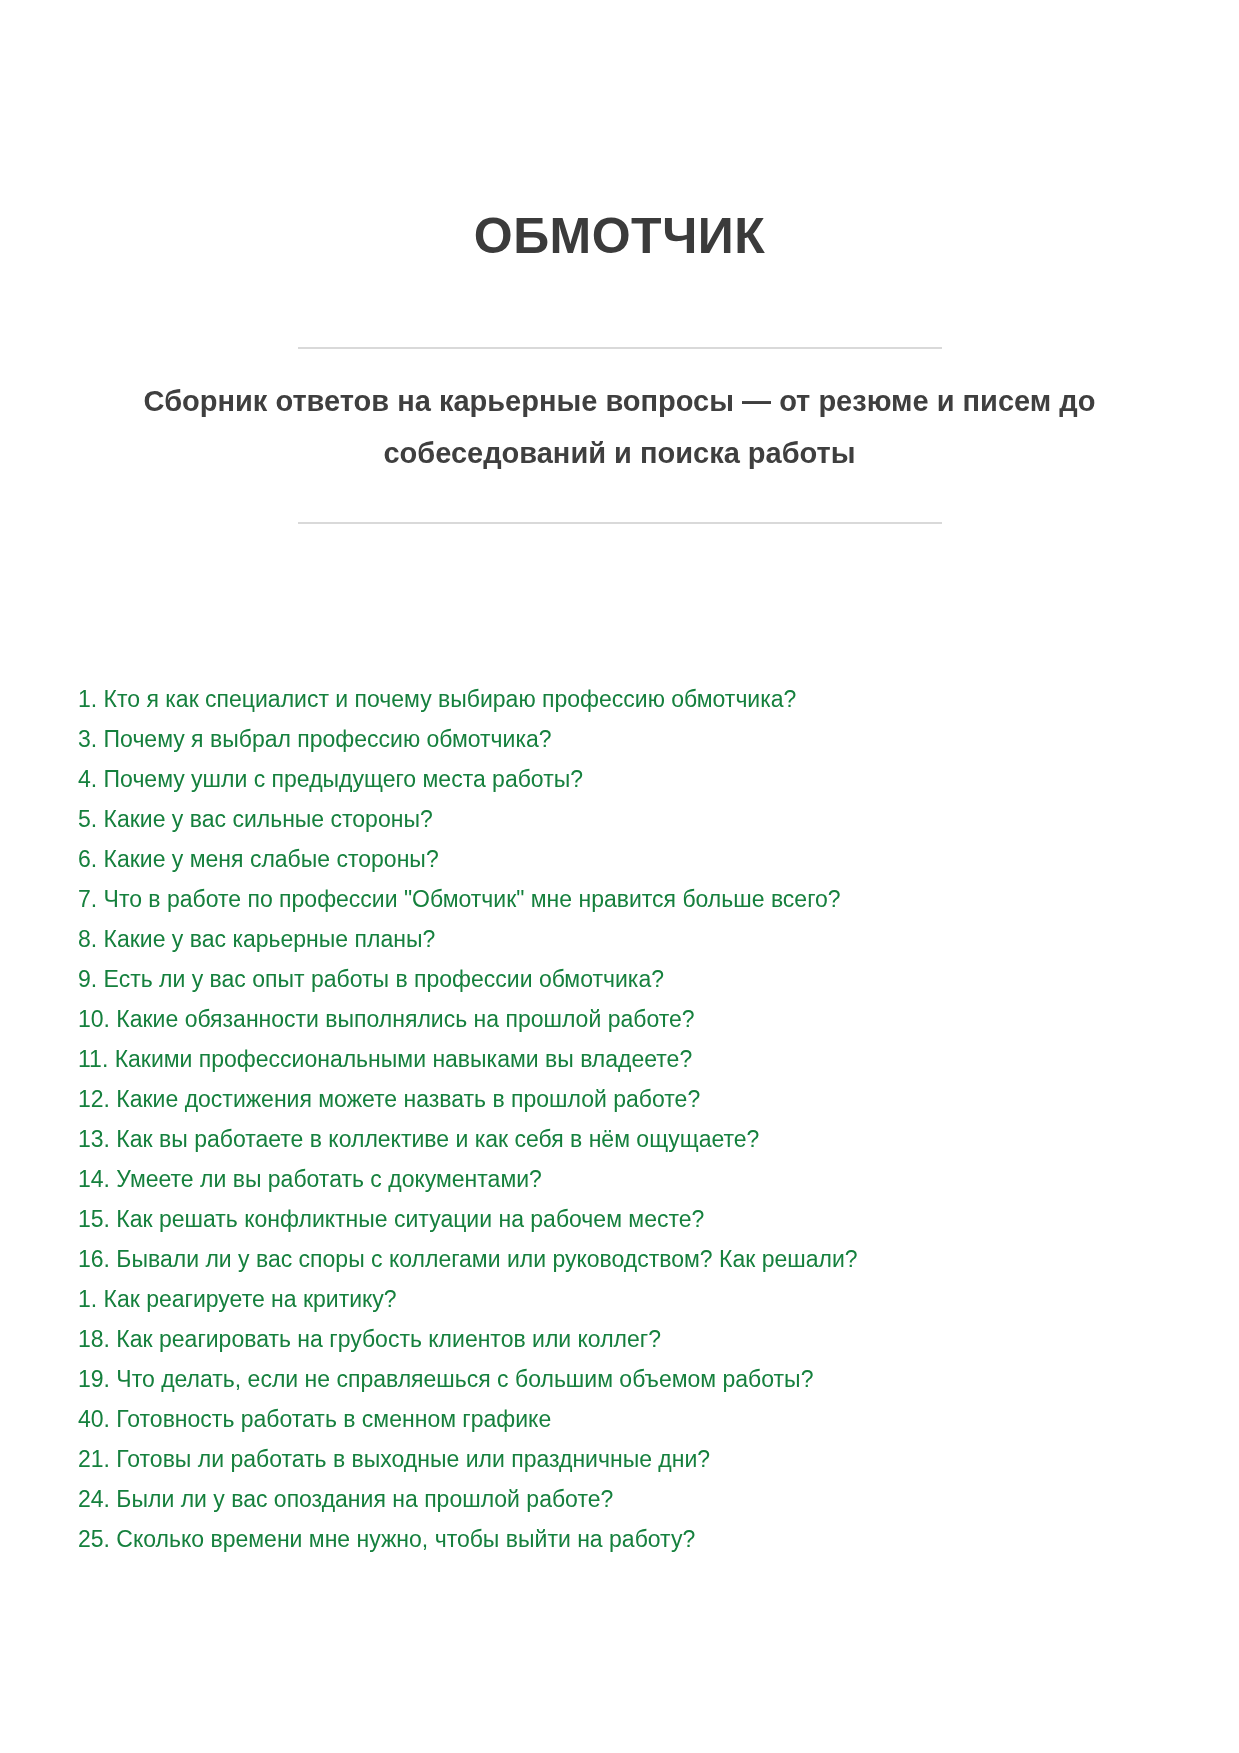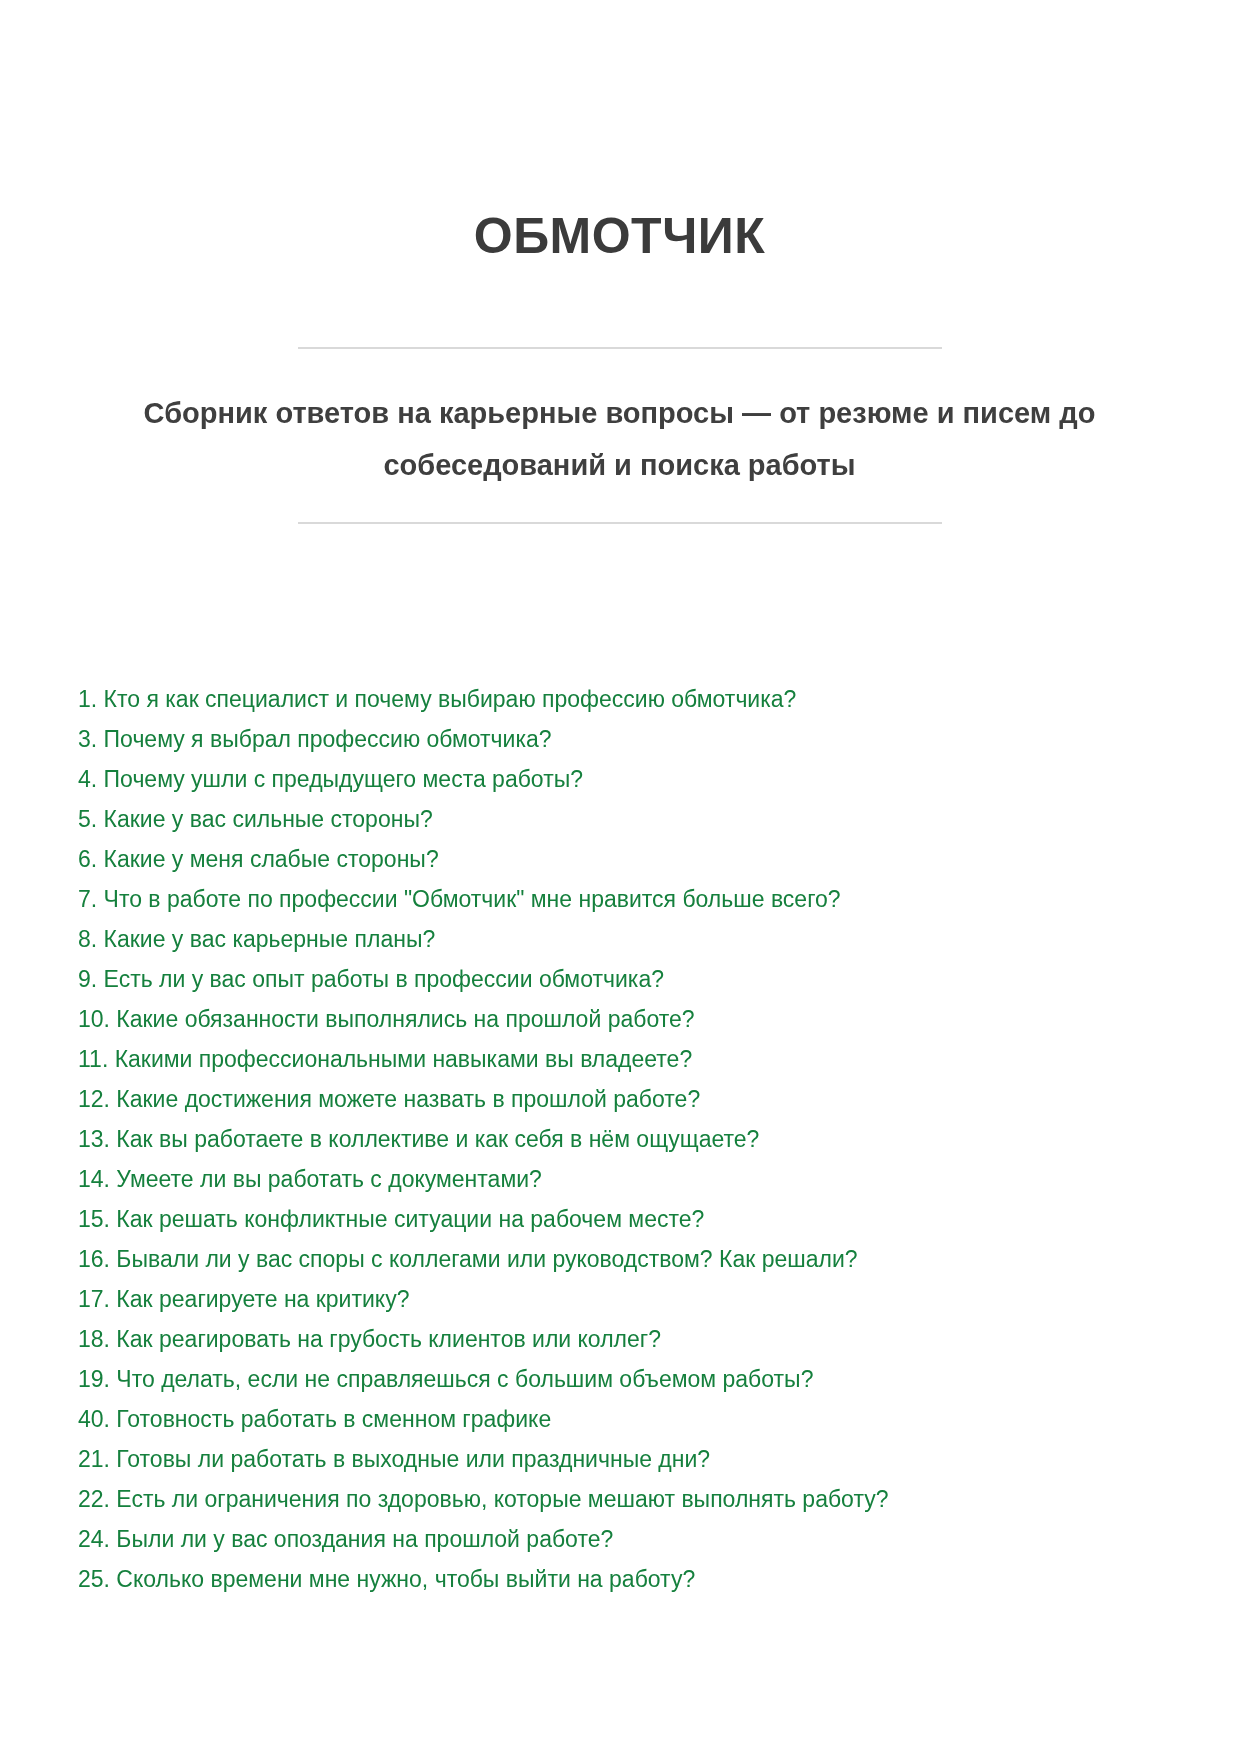--- a/index.html
+++ b/index.html
@@ -31,21 +31,21 @@
     position: absolute;
     left: 298px;
     width: 644px;
     height: 2px;
     background: #d9d9d9;
   }
   .divider-top { top: 332px; }
   .divider-bottom { top: 507px; }
   .doc-subtitle {
     position: absolute;
-    top: 372px;
+    top: 360px;
     left: 50%;
     transform: translateX(-50%);
     width: 1040px;
     text-align: center;
     font-size: 29px;
     line-height: 52px;
     font-weight: 600;
     color: #3f3f3f;
   }
   .questions {
@@ -84,23 +84,22 @@
     <div class="question-item">7. Что в работе по профессии "Обмотчик" мне нравится больше всего?</div>
     <div class="question-item">8. Какие у вас карьерные планы?</div>
     <div class="question-item">9. Есть ли у вас опыт работы в профессии обмотчика?</div>
     <div class="question-item">10. Какие обязанности выполнялись на прошлой работе?</div>
     <div class="question-item">11. Какими профессиональными навыками вы владеете?</div>
     <div class="question-item">12. Какие достижения можете назвать в прошлой работе?</div>
     <div class="question-item">13. Как вы работаете в коллективе и как себя в нём ощущаете?</div>
     <div class="question-item">14. Умеете ли вы работать с документами?</div>
     <div class="question-item">15. Как решать конфликтные ситуации на рабочем месте?</div>
     <div class="question-item">16. Бывали ли у вас споры с коллегами или руководством? Как решали?</div>
-    <div class="question-item">17. Как реагируете на критику?</div>
+    <div class="question-item">1. Как реагируете на критику?</div>
     <div class="question-item">18. Как реагировать на грубость клиентов или коллег?</div>
     <div class="question-item">19. Что делать, если не справляешься с большим объемом работы?</div>
     <div class="question-item">40. Готовность работать в сменном графике</div>
     <div class="question-item">21. Готовы ли работать в выходные или праздничные дни?</div>
-    <div class="question-item">22. Есть ли ограничения по здоровью, которые мешают выполнять работу?</div>
     <div class="question-item">24. Были ли у вас опоздания на прошлой работе?</div>
     <div class="question-item">25. Сколько времени мне нужно, чтобы выйти на работу?</div>
   </div>
 
 </div>
 
 </body></html>

